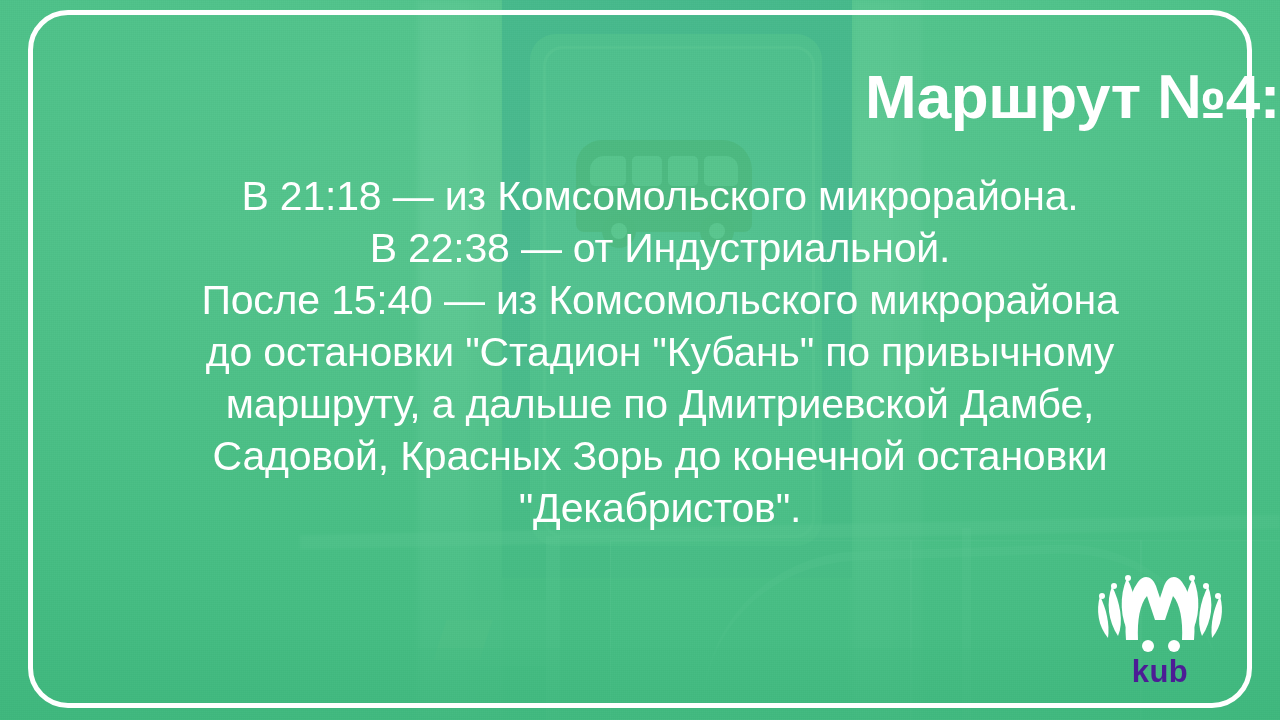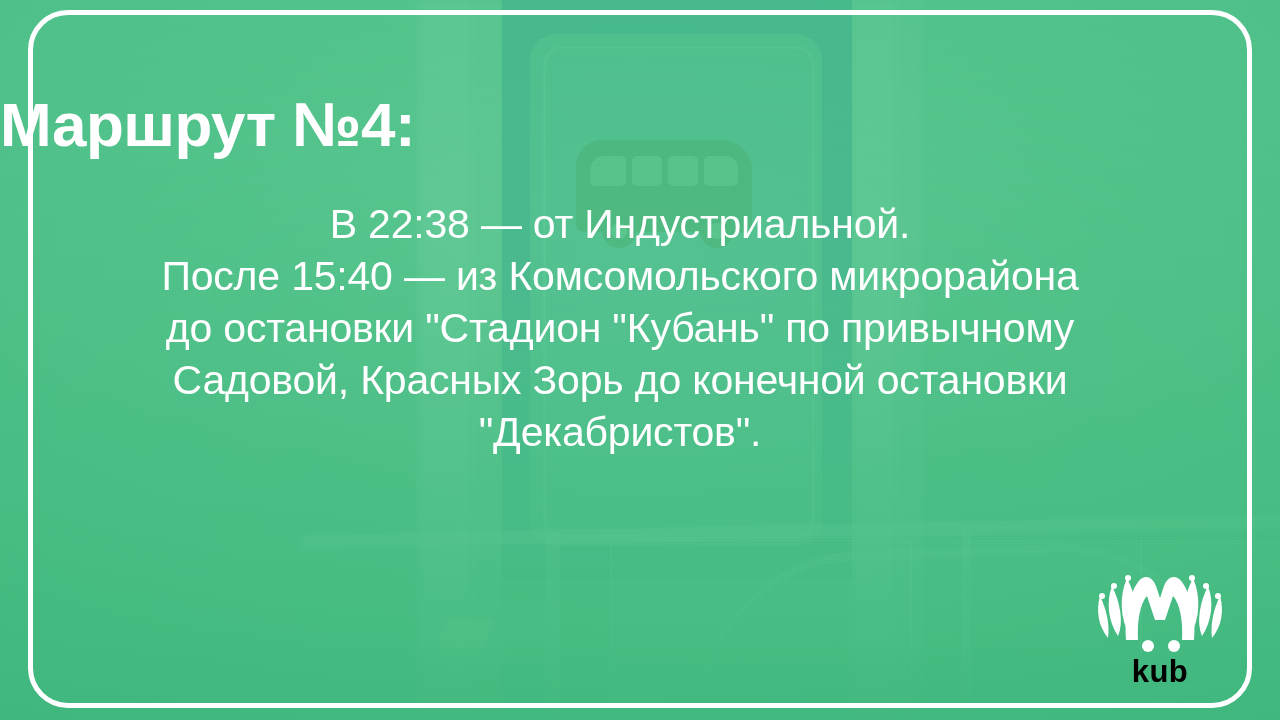--- a/index.html
+++ b/index.html
@@ -117,21 +117,21 @@
   }
 
   
   .frame{
     position:absolute;left:28px;top:10px;right:28px;bottom:12px;
     border:5px solid #ffffff;border-radius:40px;
     box-sizing:border-box;pointer-events:none;
   }
 
   
-  .content{position:absolute;inset:0;display:flex;flex-direction:column;align-items:flex-start;margin-top:28px;}
+  .content{position:absolute;inset:0;display:flex;flex-direction:column;align-items:flex-end;}
   .title{
     margin-top:66px;
     font-size:62px;font-weight:bold;color:#ffffff;
     letter-spacing:-.5px;line-height:1;
     text-align:center;white-space:nowrap;
   }
   .body{
     margin-top:42px;width:1240px;
     text-align:center;color:#ffffff;
     font-size:41px;line-height:52px;font-weight:400;
@@ -139,21 +139,21 @@
   }
   .body .ln{display:block;white-space:nowrap;}
 
   
   .logo{
     position:absolute;right:46px;bottom:34px;
     width:148px;height:130px;
   }
   .logo svg{display:block;width:148px;height:104px;}
   .logo-word{
-    margin-top:-4px;text-align:center;color:#000000;
+    margin-top:-4px;text-align:center;color:#4c1d95;
     font-size:31px;font-weight:bold;letter-spacing:.5px;line-height:1;
   }
 </style>
 </head>
 <body>
 
 <div id="card">
 
   <div class="photo">
     <div class="bg-wall"></div>
@@ -189,23 +189,25 @@
 
     <div class="wash"></div>
     <div class="grain"></div>
   </div>
 
   <div class="frame"></div>
 
   <div class="content">
     <div class="title">Маршрут №4:</div>
     <div class="body">
+      <span class="ln">В 21:18 — из Комсомольского микрорайона.</span>
       <span class="ln">В 22:38 — от Индустриальной.</span>
       <span class="ln">После 15:40 — из Комсомольского микрорайона</span>
       <span class="ln">до остановки "Стадион "Кубань" по привычному</span>
+      <span class="ln">маршруту, а дальше по Дмитриевской Дамбе,</span>
       <span class="ln">Садовой, Красных Зорь до конечной остановки</span>
       <span class="ln">"Декабристов".</span>
     </div>
   </div>
 
   <div class="logo">
     <svg viewBox="0 0 148 104" xmlns="http://www.w3.org/2000/svg">
       <g fill="#ffffff">
 
         <g transform="translate(8,10)">

